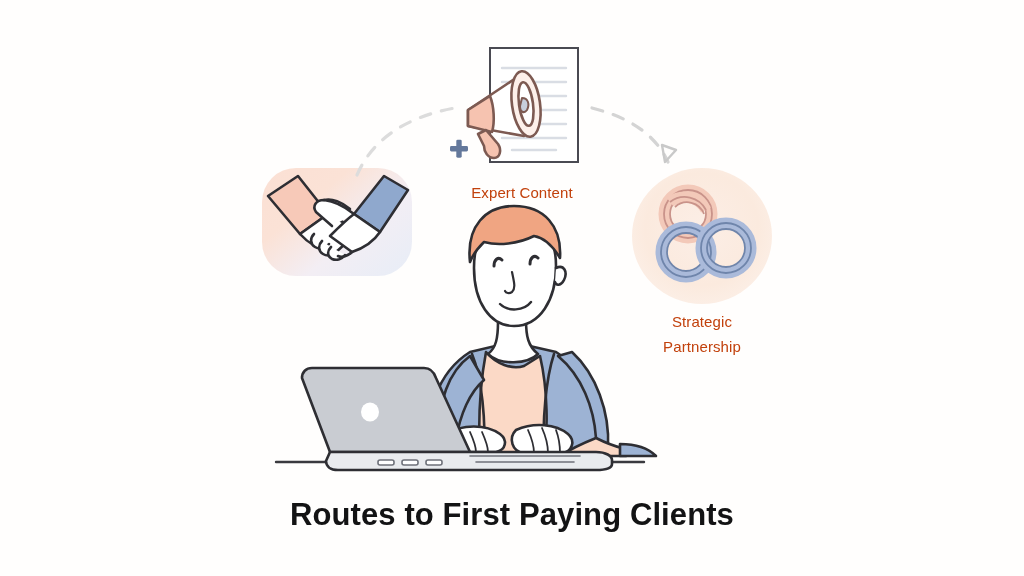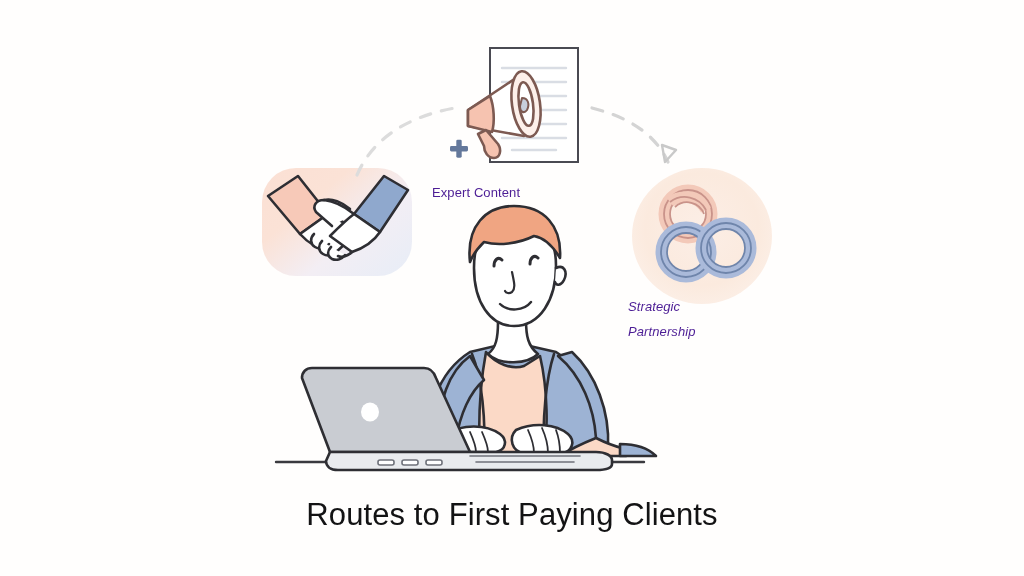--- a/index.html
+++ b/index.html
@@ -29,38 +29,38 @@
   }
   #chain-backdrop {
     left: 632px; top: 168px;
     width: 140px; height: 136px;
     border-radius: 50%;
     background: radial-gradient(circle at 50% 45%, #fceee6 0%, #fbeade 55%, #fdf4ef 100%);
   }
 
   
   .icon-label {
-    color: #4c1d95;
-    font-size: 13px;
+    color: #c2410c;
+    font-size: 15px;
     line-height: 25px;
-    text-align: left;
+    text-align: center;
     letter-spacing: 0.1px;
     white-space: pre-line;
   }
   #label-warm-network { left: 234px; top: 287px; width: 200px; }
   #label-expert-content { left: 432px; top: 180px; width: 180px; }
-  #label-strategic-partnership { left: 628px; top: 294px; width: 148px; font-style: italic; }
+  #label-strategic-partnership { left: 628px; top: 309px; width: 148px; }
 
   
   #page-title {
     left: 0; top: 497px;
     width: 1024px;
     text-align: center;
     font-size: 31px;
-    font-weight: normal;
+    font-weight: bold;
     color: #131314;
     letter-spacing: 0.1px;
   }
 
   
   .layer { left: 0; top: 0; width: 1024px; height: 576px; overflow: visible; }
 </style>
 </head>
 <body>
 

